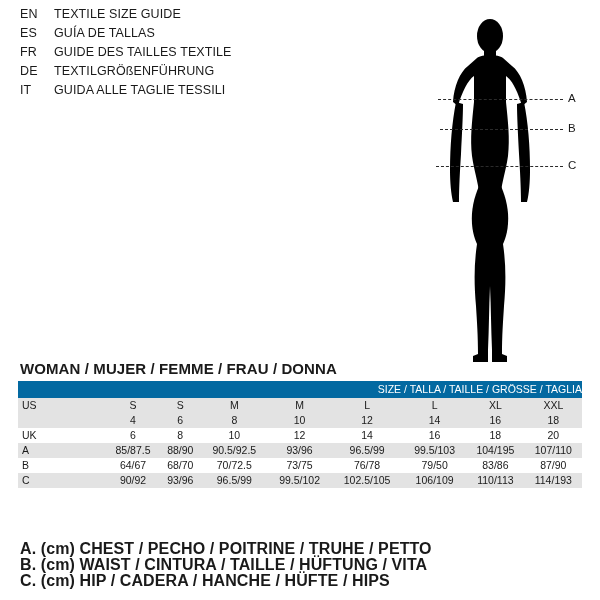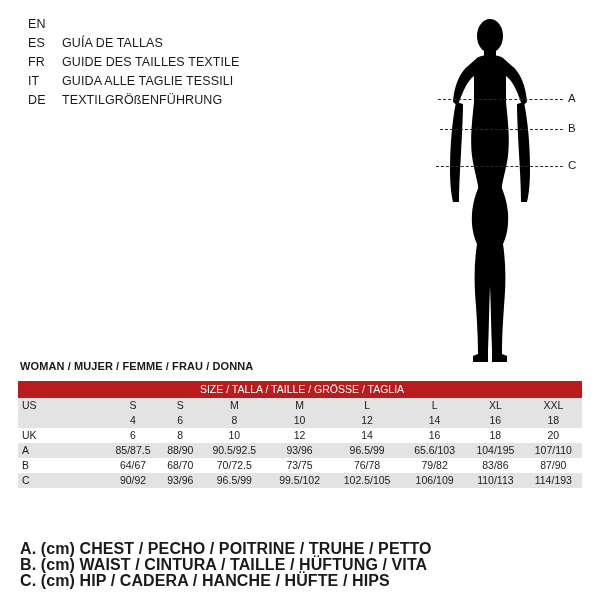--- a/index.html
+++ b/index.html
@@ -18,23 +18,22 @@
     position: relative;
     width: 600px;
     height: 600px;
     box-sizing: border-box;
   }
 
   
   .lang-block {
     position: absolute;
     left: 20px;
-    top: 17px;
+    top: 7px;
     width: 330px;
-    margin-left: 8px;
   }
   .lang-row {
     display: flex;
     align-items: baseline;
     height: 19px;
     font-size: 12.5px;
     letter-spacing: 0.1px;
   }
   .lang-code {
     width: 34px;
@@ -71,21 +70,21 @@
     font-size: 11.5px;
     color: #1a1a1a;
     font-weight: 400;
   }
 
   
   .woman-heading {
     position: absolute;
     left: 20px;
     top: 360px;
-    font-size: 11px;
+    font-size: 15px;
     font-weight: bold;
     letter-spacing: 0.1px;
     color: #1a1a1a;
   }
 
   
   .table-wrap {
     position: absolute;
     left: 18px;
     top: 381px;
@@ -103,27 +102,27 @@
     text-align: center;
     vertical-align: middle;
     line-height: 15px;
   }
   table.size-table td.rowlabel {
     text-align: left;
     padding-left: 4px;
     width: 84px;
   }
   tr.header-row td {
-    background: #b91c1c;
+    background: #0369a1;
     color: #ffffff;
     font-weight: normal;
     font-size: 10.5px;
     height: 17px;
     line-height: 17px;
-    text-align: center;
+    text-align: right;
     padding-left: 4px;
   }
   tr.shaded td {
     background: #e3e3e3;
   }
   tr.plain td {
     background: #ffffff;
   }
 
   
@@ -142,36 +141,37 @@
   }
 </style>
 </head>
 <body>
 
 <div class="page">
 
   <div class="lang-block">
     <div class="lang-row">
       <span class="lang-code">EN</span>
+      <span class="lang-text">TEXTILE SIZE GUIDE</span>
     </div>
     <div class="lang-row">
       <span class="lang-code">ES</span>
       <span class="lang-text">GUÍA DE TALLAS</span>
     </div>
     <div class="lang-row">
       <span class="lang-code">FR</span>
       <span class="lang-text">GUIDE DES TAILLES TEXTILE</span>
     </div>
     <div class="lang-row">
+      <span class="lang-code">DE</span>
+      <span class="lang-text">TEXTILGRÖßENFÜHRUNG</span>
+    </div>
+    <div class="lang-row">
       <span class="lang-code">IT</span>
       <span class="lang-text">GUIDA ALLE TAGLIE TESSILI</span>
-    </div>
-    <div class="lang-row">
-      <span class="lang-code">DE</span>
-      <span class="lang-text">TEXTILGRÖßENFÜHRUNG</span>
     </div>
   </div>
 
   <div class="figure-wrap">
 
     <svg class="figure-svg" viewBox="0 0 120 360" preserveAspectRatio="xMidYMin meet">
       <g fill="#000000">
 
         <ellipse cx="60" cy="26" rx="13" ry="17"></ellipse>
 
@@ -249,33 +249,33 @@
           <td>20</td>
         </tr>
 
         <tr class="shaded">
           <td class="rowlabel">A</td>
           <td>85/87.5</td>
           <td>88/90</td>
           <td>90.5/92.5</td>
           <td>93/96</td>
           <td>96.5/99</td>
-          <td>65.6/103</td>
+          <td>99.5/103</td>
           <td>104/195</td>
           <td>107/110</td>
         </tr>
 
         <tr class="plain">
           <td class="rowlabel">B</td>
           <td>64/67</td>
           <td>68/70</td>
           <td>70/72.5</td>
           <td>73/75</td>
           <td>76/78</td>
-          <td>79/82</td>
+          <td>79/50</td>
           <td>83/86</td>
           <td>87/90</td>
         </tr>
 
         <tr class="shaded">
           <td class="rowlabel">C</td>
           <td>90/92</td>
           <td>93/96</td>
           <td>96.5/99</td>
           <td>99.5/102</td>

